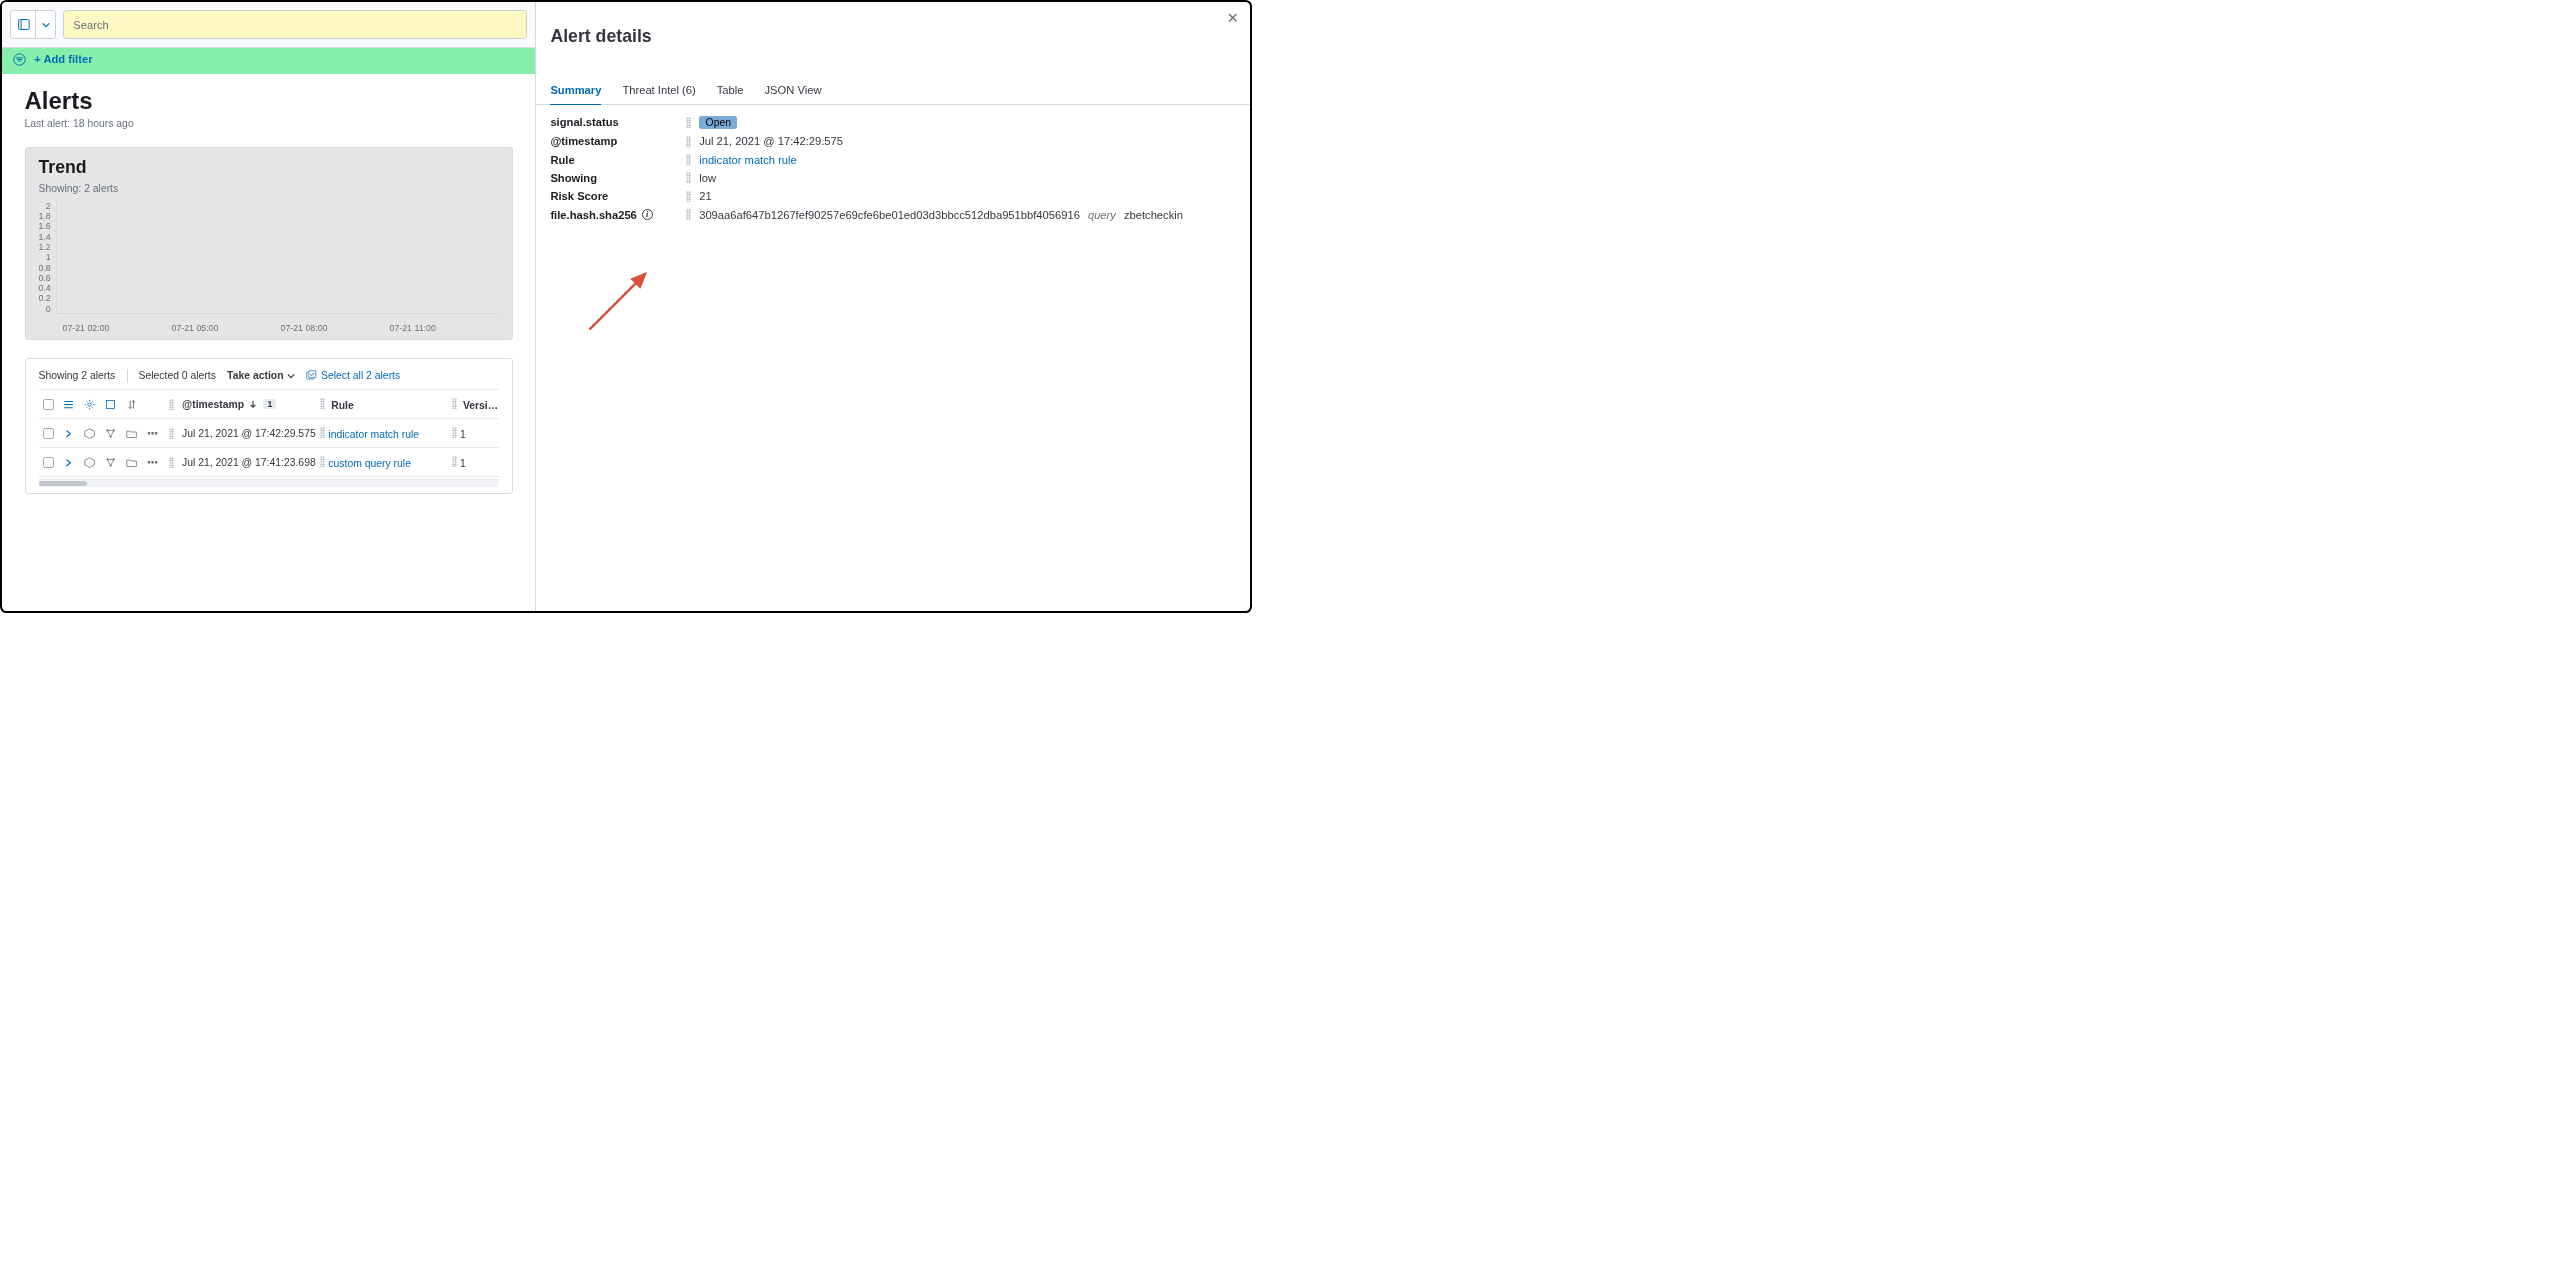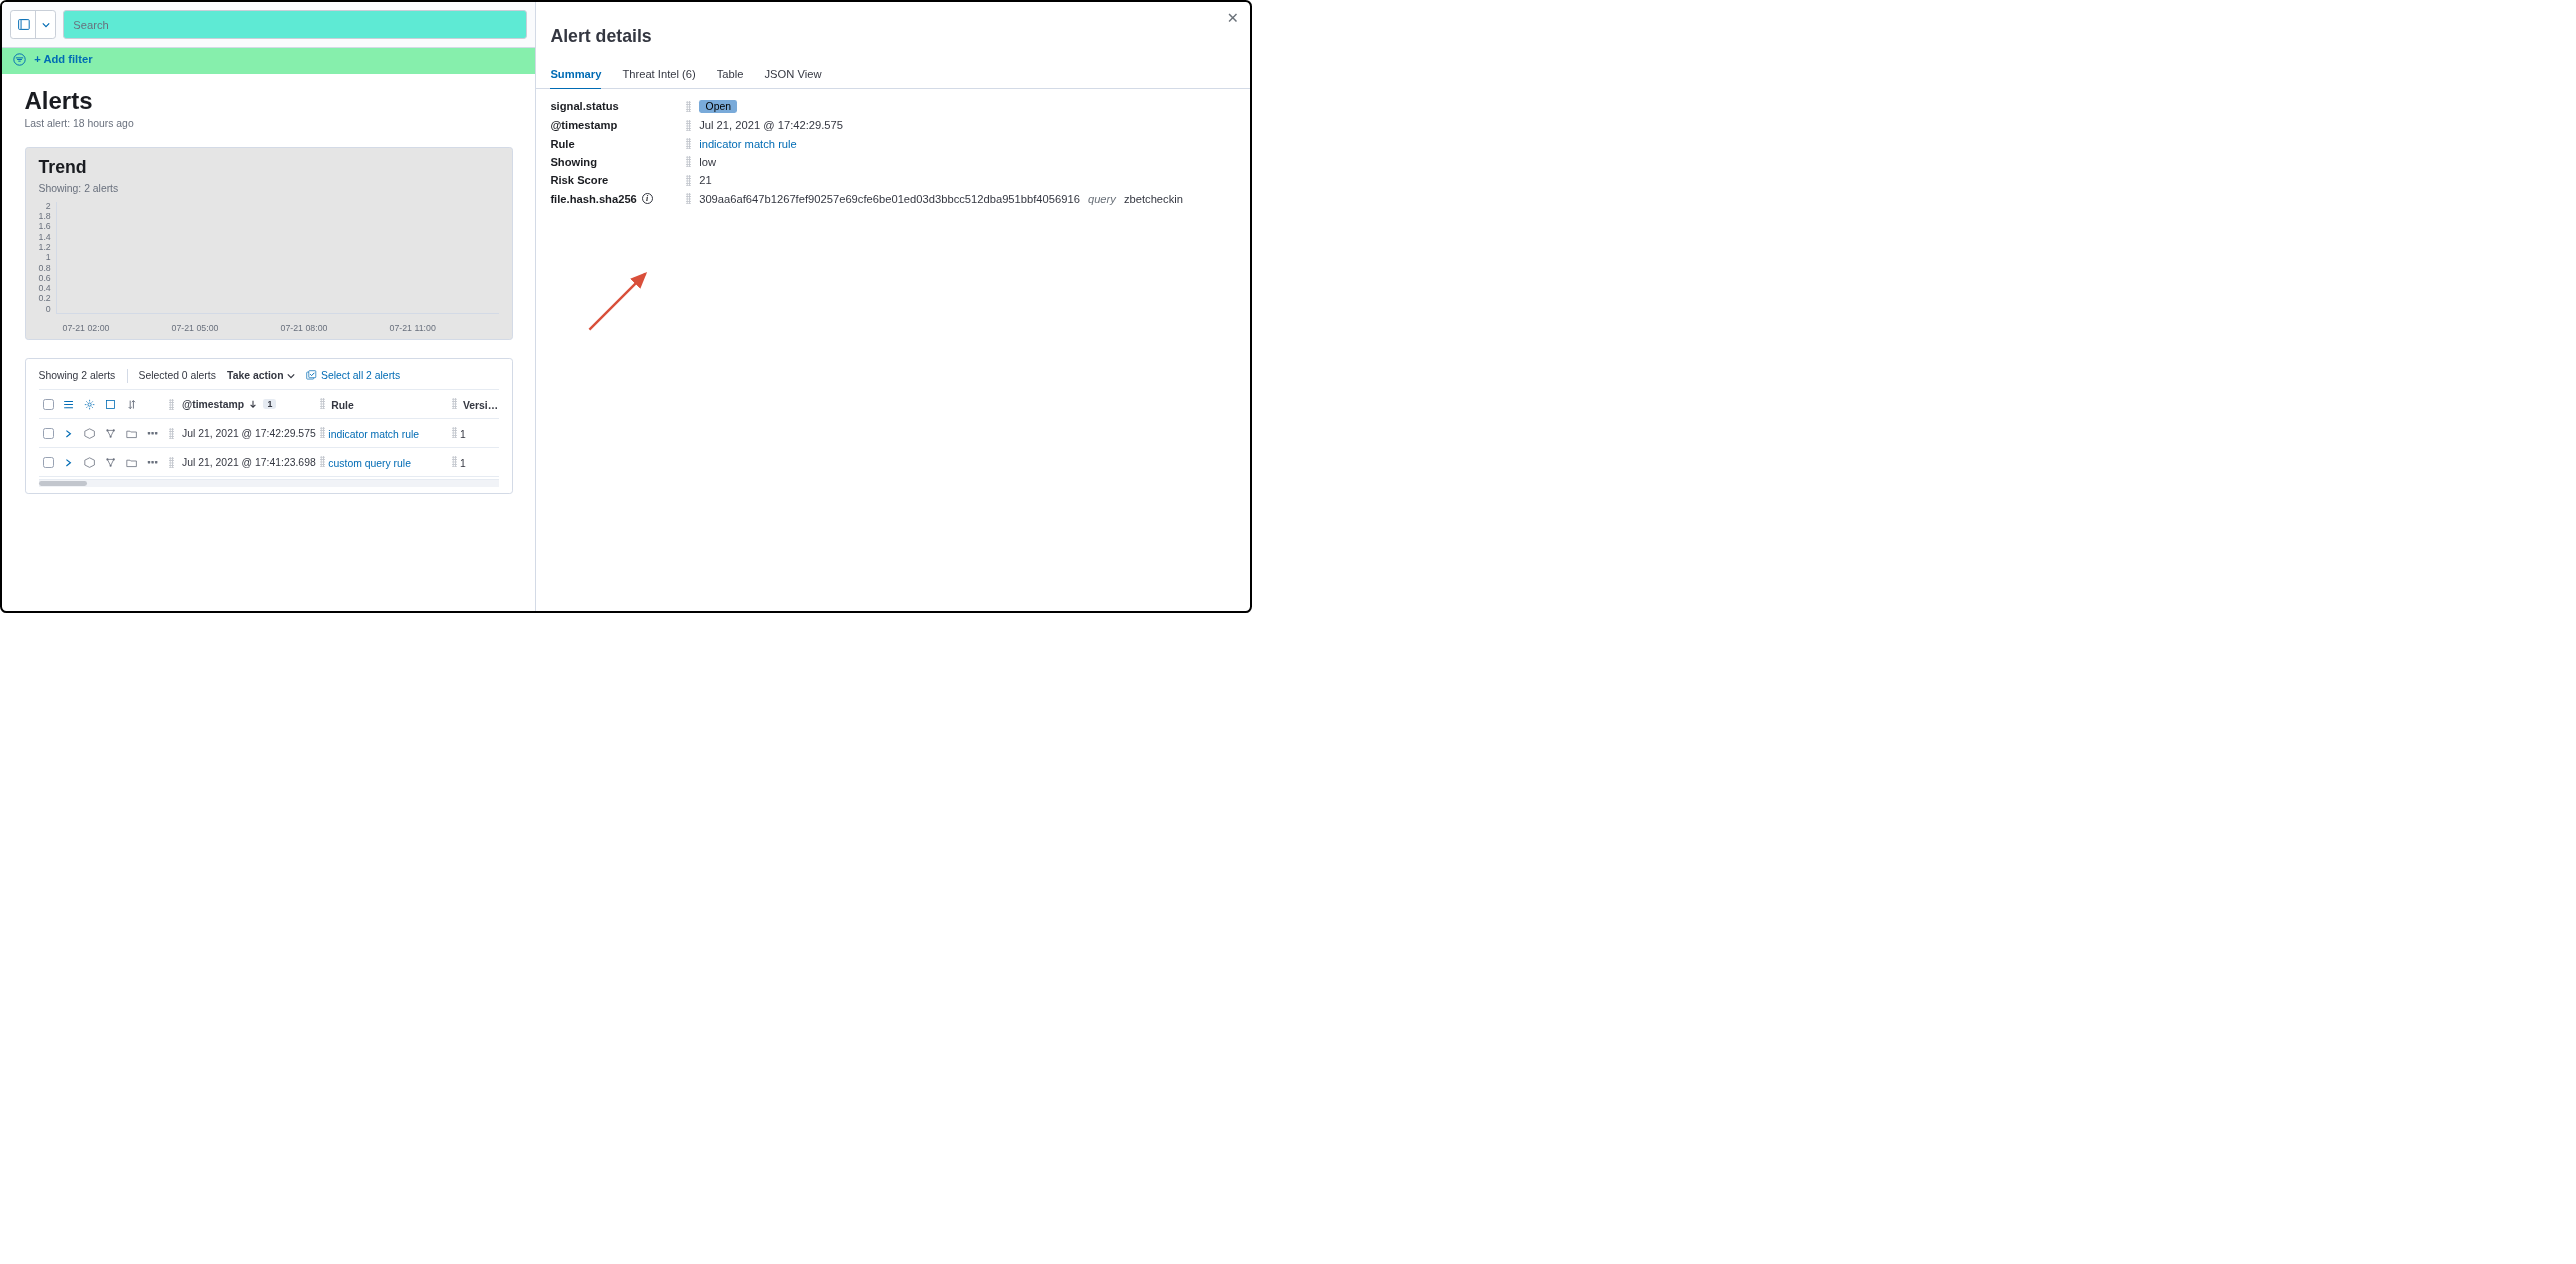--- a/index.html
+++ b/index.html
@@ -59,21 +59,21 @@
     height: 100%;
     color: #006bb4;
   }
   .filter-toggle .part + .part { border-left: 0.8px solid #c9cfd8; }
   .search-input {
     flex: 1;
     display: flex;
     align-items: center;
     border: 0.8px solid #c9cfd8;
     border-radius: 3.2px;
-    background: #5eead4;
+    background: #fef9c3;
     height: 29px;
     padding: 0 9.6px;
     color: #69707d;
   }
   .filter-row {
     display: flex;
     align-items: center;
     padding: 4.8px 8px 8px 11.2px;
     gap: 8px;
     background: #86efac;
@@ -258,20 +258,21 @@
   .detail-header {
     font-size: 17.7px;
     font-weight: 700;
     padding: 24px 14.4px 14.4px;
   }
   .tabs {
     display: flex;
     gap: 21px;
     padding: 0 14.4px;
     border-bottom: 0.8px solid #d3dae6;
+    margin-top: 16px;
   }
   .tab {
     padding: 6.4px 0 8px;
     font-size: 11.2px;
     color: #343741;
     cursor: pointer;
     font-weight: 500;
   }
   .tab.active {
     color: #006bb4;

